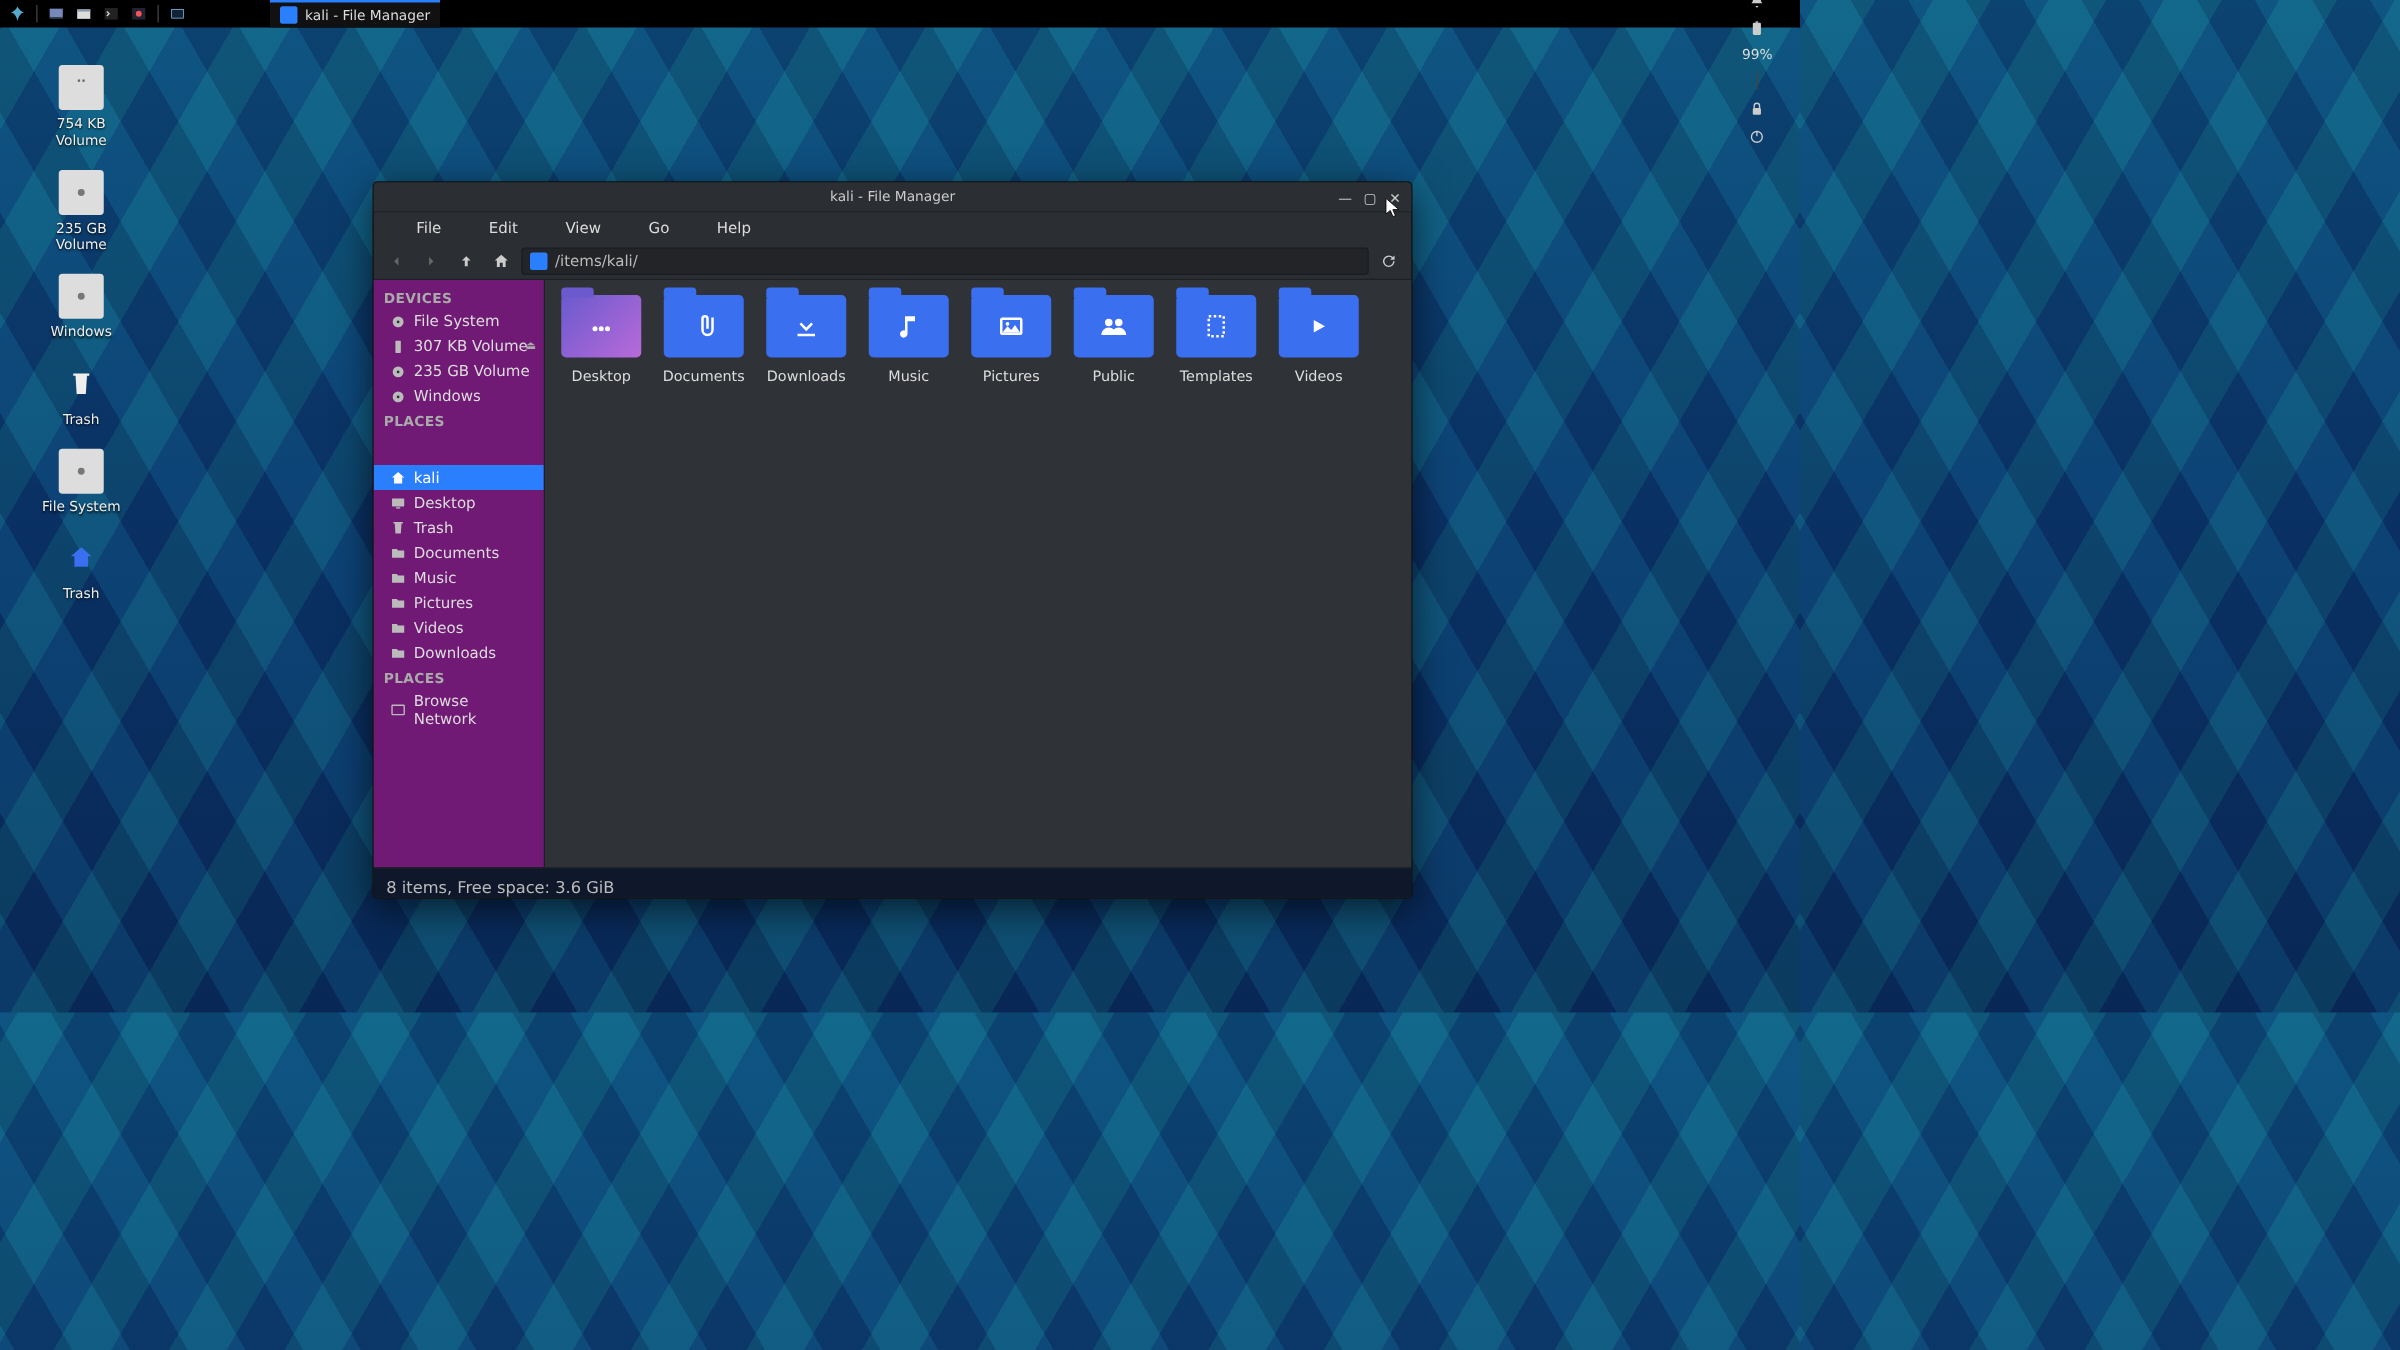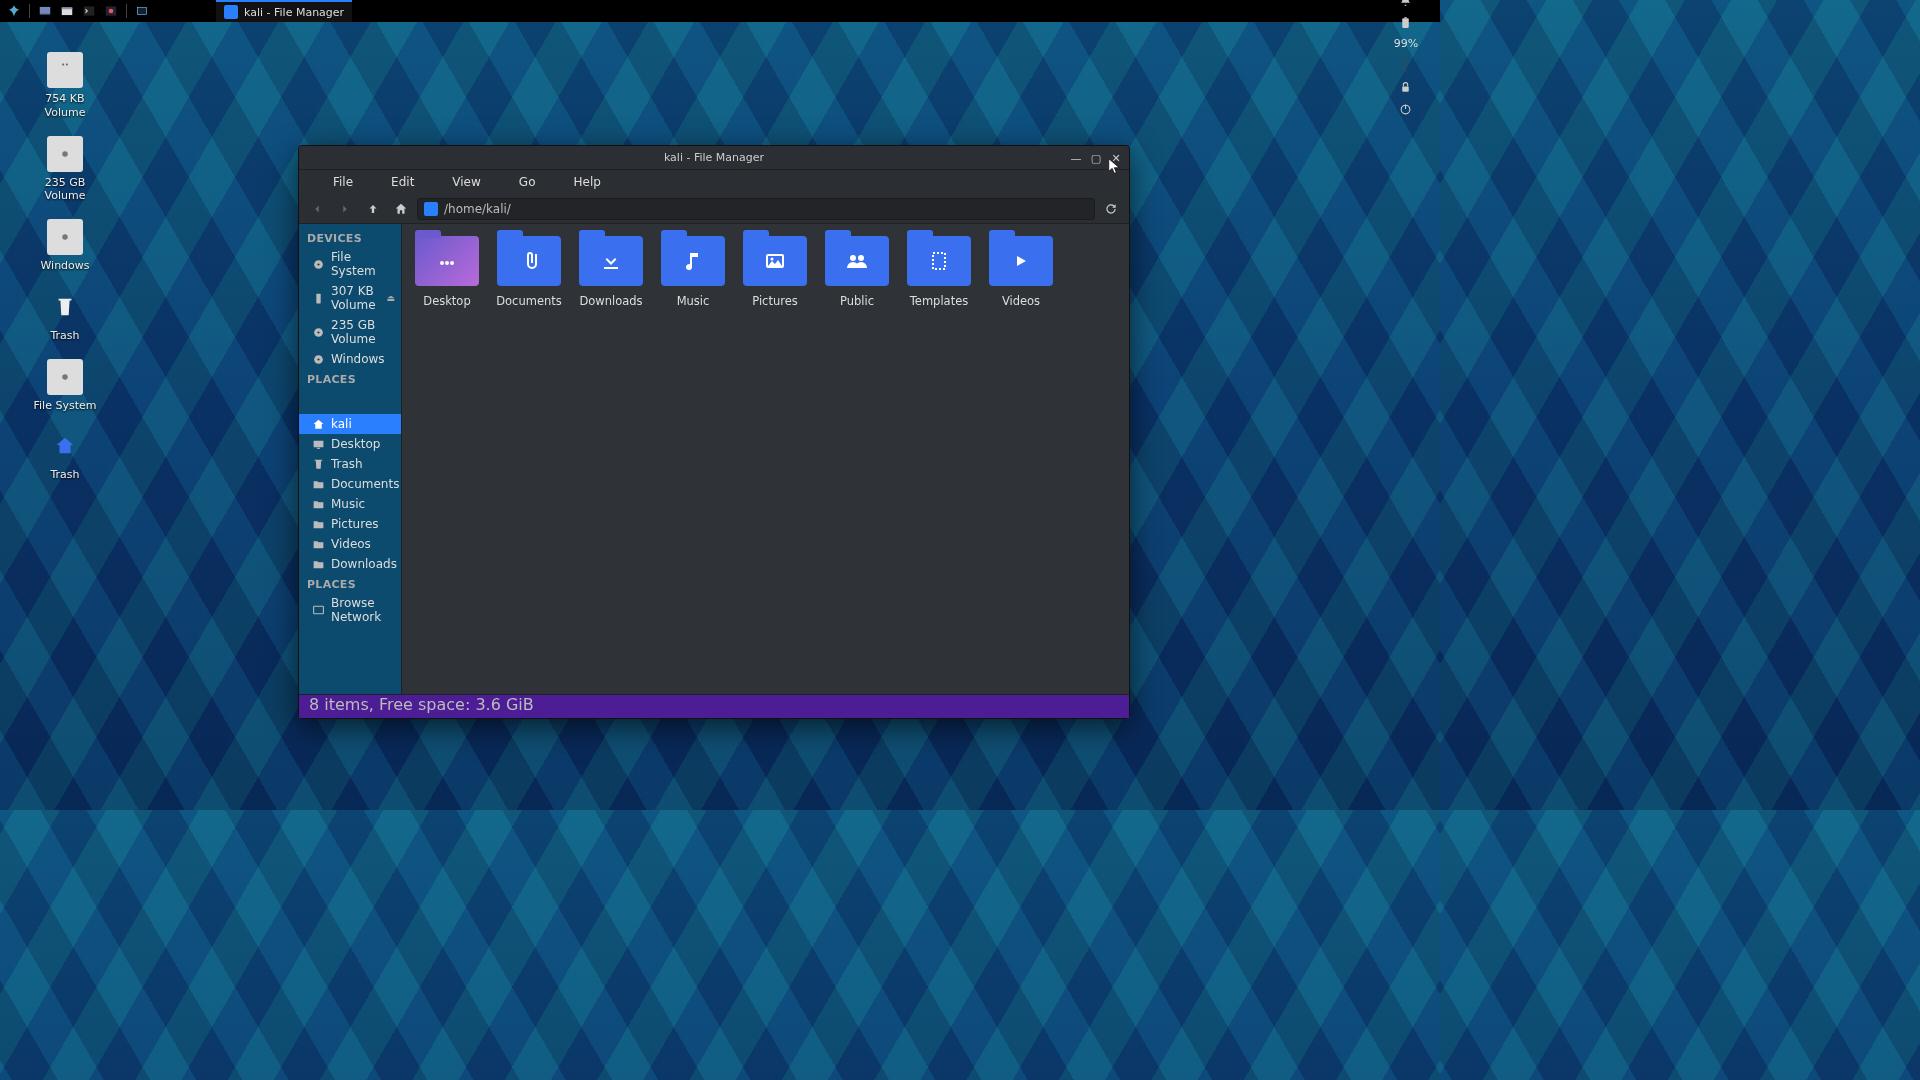--- a/index.html
+++ b/index.html
@@ -44,38 +44,38 @@
 .titlebar .wc { width: 18px; height: 18px; display:flex;align-items:center;justify-content:center; color:#ccc; font-size:11px; }
 .menubar { height: 24px; display:flex; align-items:center; gap:2px; padding:0 6px; font-size:12px; }
 .menubar .mi { padding: 2px 8px; border-radius:3px;margin-left:20px; }
 .toolbar { height: 30px; display:flex; align-items:center; gap:4px; padding:0 6px; border-bottom:1px solid #1e2024;}
 .toolbar .tbtn { width:24px; height:24px; display:flex;align-items:center;justify-content:center; border-radius:3px;}
 .toolbar .tbtn svg { width:14px; height:14px; fill:#ccc; }
 .toolbar .tbtn.disabled svg { fill:#666; }
 .toolbar .path { flex:1; background:#222428; border:1px solid #1a1c20; border-radius:3px; height:22px; display:flex; align-items:center; gap:6px; padding:0 6px; font-size:12px; color:#bbb;}
 .toolbar .path .picon{width:14px;height:14px;background:#2a7fff;border-radius:2px;}
 .body { flex:1; display:flex; min-height:0; }
-.sidebar { width:103px; background:#0c4a6e; border-right:1px solid #1e2024; overflow-y:auto; font-size:12px; padding-top:4px;}
+.sidebar { width:137px; background:#701a75; border-right:1px solid #1e2024; overflow-y:auto; font-size:12px; padding-top:4px;}
 .sb-head { font-weight:700; font-size:11px; color:#aaa; padding:4px 8px 2px; letter-spacing:0.3px;}
 .sb-item { display:flex; align-items:center; gap:6px; padding:3px 8px 3px 12px; cursor:pointer; position:relative;}
 .sb-item.selected { background:#2a7fff; color:#fff;margin-top:26px; }
 .sb-item .sicon { width:14px; height:14px; display:flex;align-items:center;justify-content:center; flex-shrink:0;}
 .sb-item .sicon svg{width:13px;height:13px;fill:#bbb;}
 .sb-item.selected .sicon svg{fill:#fff;}
 .sb-item .eject { position:absolute; right:6px; font-size:9px; color:#aaa;}
 .content { flex:1; background:#2f3237; padding:10px 4px; overflow:auto; display:flex; flex-wrap:wrap; align-content:flex-start; }
 .fitem { width:82px; display:flex; flex-direction:column; align-items:center; margin:2px 0 10px; cursor:pointer;}
 .fimg { width:64px; height:50px; border-radius:4px; display:flex;align-items:center;justify-content:center;}
 .fimg.folder { background:#3a6ff0; position:relative;}
 .fimg.folder::before{content:"";position:absolute;top:-6px;left:0;width:26px;height:8px;background:#3a6ff0;border-radius:3px 3px 0 0;}
 .fimg.desktop { background:linear-gradient(135deg,#6a5acd 0%,#b96ad9 100%); }
 .fimg.desktop::before{content:"";position:absolute;top:-6px;left:0;width:26px;height:8px;background:#6a5acd;border-radius:3px 3px 0 0;}
 .fimg svg { width:24px; height:24px; fill:#fff;}
 .flabel { font-size:11.5px; color:#ddd; margin-top:8px; text-align:center;}
-.statusbar { height:24px; border-top:1px solid #1e2024; display:flex; align-items:flex-start; padding:0 10px; font-size:16px; color:#bbb; background:#4c1d95;}
+.statusbar { height:24px; border-top:1px solid #1e2024; display:flex; align-items:flex-end; padding:0 10px; font-size:13px; color:#bbb; background:#0f172a;}
 .cursor { position:absolute; left:1108px; top:158px; width:14px; height:18px; pointer-events:none;}
 .cursor svg{width:14px;height:18px;}
 </style>
 </head>
 <body>
 
 <div class="panel">
   <div class="panel-left">
     <div class="launcher">
         <svg viewBox="0 0 24 24">
@@ -253,21 +253,21 @@
           <path d="M12 5l-6 6h4v8h4v-8h4z"></path>
         </svg>
       </div>
     <div class="tbtn">
         <svg viewBox="0 0 24 24">
           <path d="M12 3l9 8h-3v9h-4v-6h-4v6H6v-9H3z"></path>
         </svg>
       </div>
     <div class="path">
       <div class="picon"></div>
-      <span>/home/kali/</span>
+      <span>/items/kali/</span>
     </div>
     <div class="tbtn">
         <svg viewBox="0 0 24 24">
           <path d="M12 4a8 8 0 108 8h-2a6 6 0 11-1.8-4.3L14 10h6V4l-2.2 2.2A8 8 0 0012 4z"></path>
         </svg>
       </div>
   </div>
   <div class="body">
     <div class="sidebar" id="sidebar">
         <div class="sb-head">DEVICES</div>

